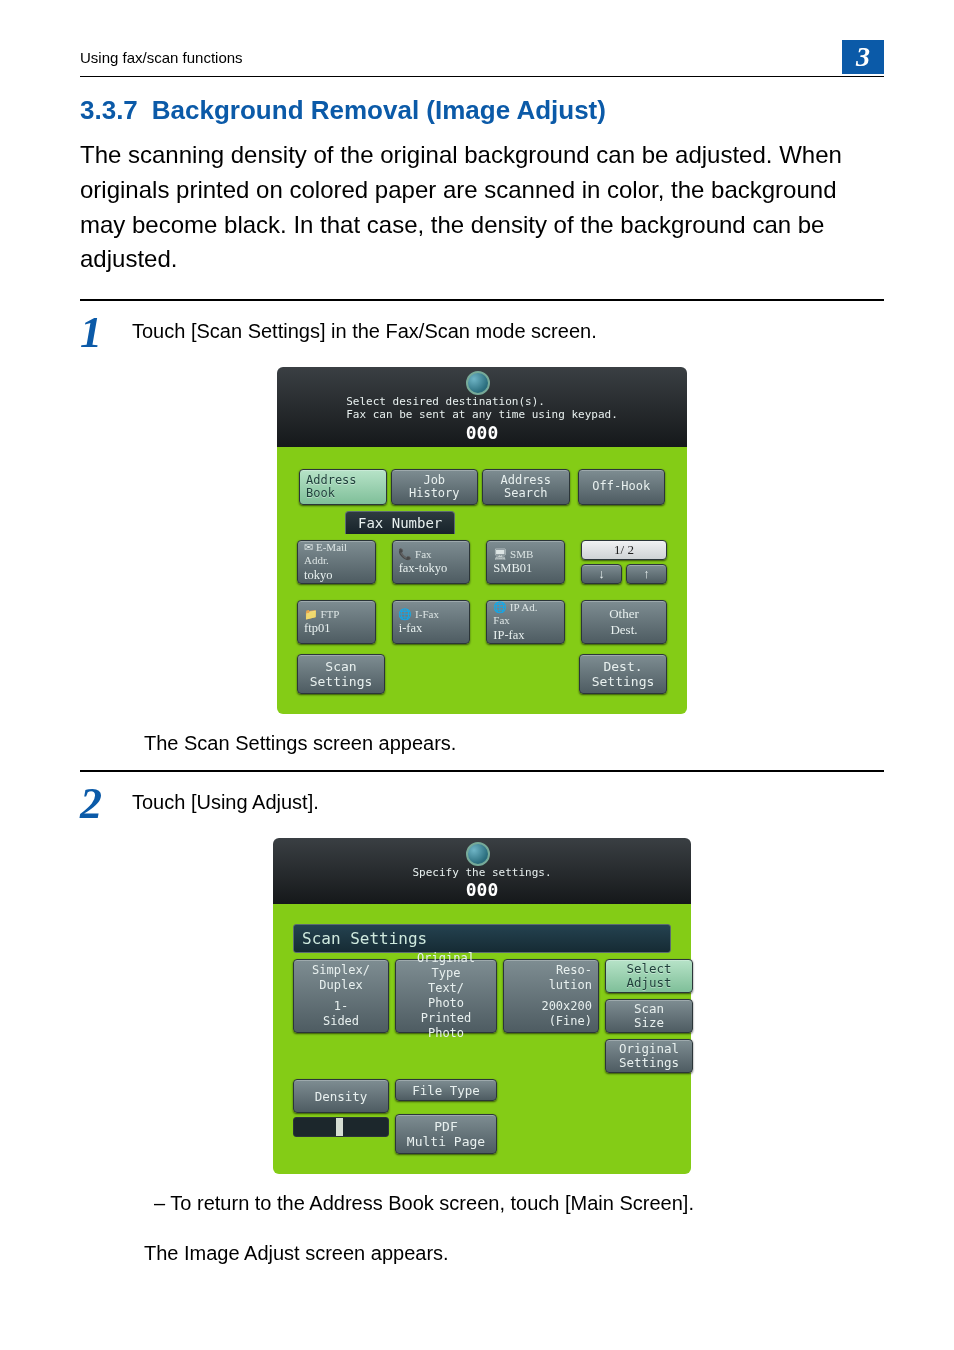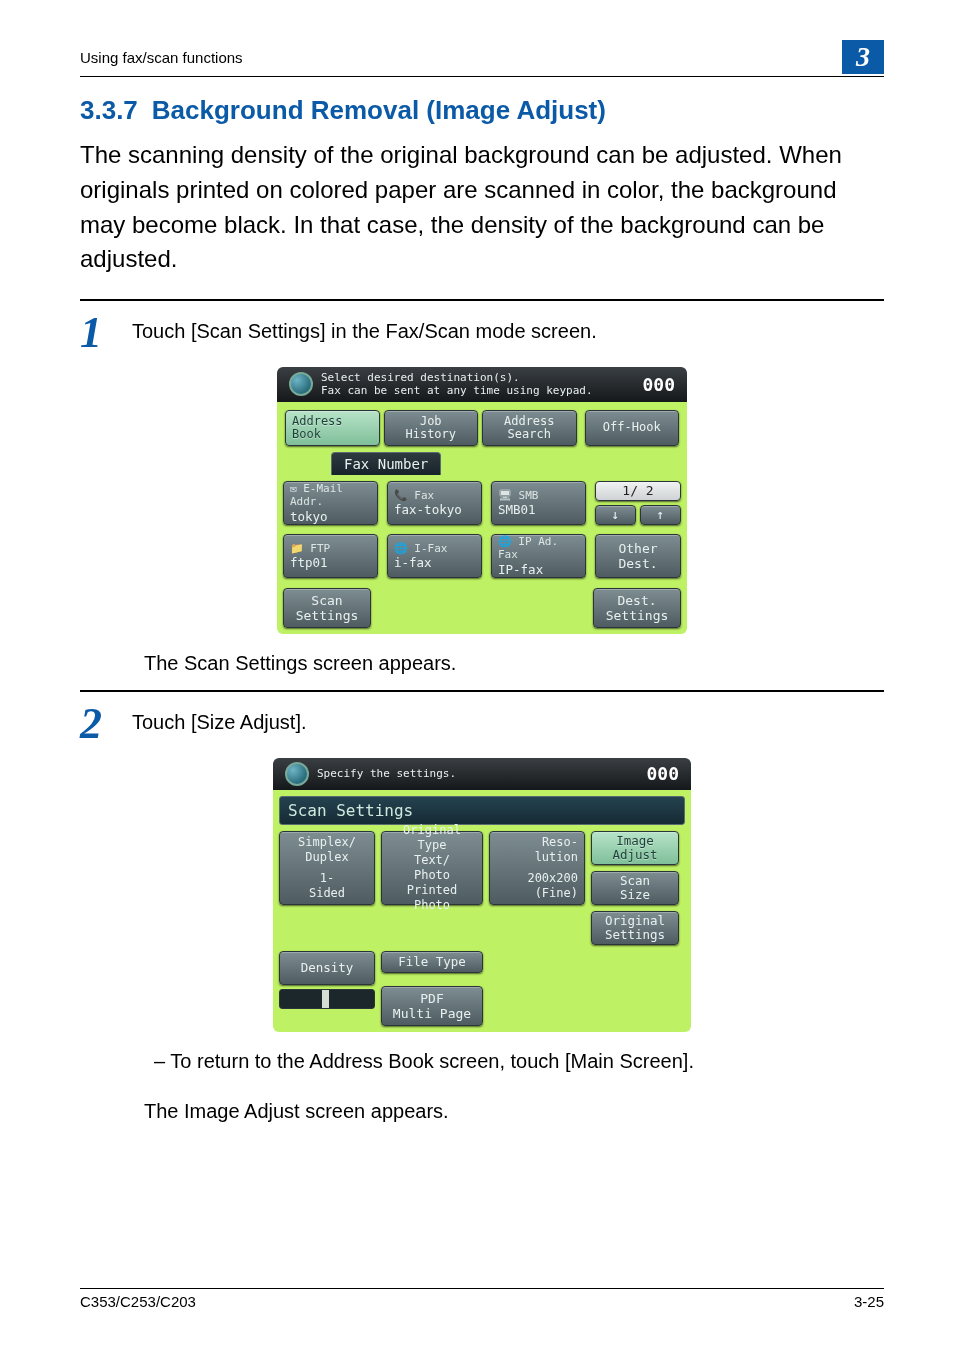--- a/index.html
+++ b/index.html
@@ -90,36 +90,37 @@
     margin: 12px auto 0 auto;
     border-radius: 4px;
     font-family: "Lucida Console", Monaco, monospace;
     font-size: 13px;
     color: #e8f0ef;
   }
   .panel-header {
     background: linear-gradient(#3a3f43,#15181a);
     display: flex;
     align-items: center;
-    padding: 4px 12px;
+    padding: 4px 0;
     border-top-left-radius: 6px;
     border-top-right-radius: 6px;
+    flex-direction: column;
   }
   .panel-header .globe {
     width: 20px; height: 20px;
     background: radial-gradient(circle at 30% 30%, #6fb5c6 0%, #2a6d7d 70%);
     border-radius: 50%;
     border: 2px solid #7a9;
     margin-right: 8px;
   }
   .panel-header .hdr-text { font-size: 11px; line-height: 1.2; flex:1; }
   .panel-header .counter { font-size: 18px; font-weight: bold; color:#fff; }
   .panel-body {
-    background: #bef264;
-    padding: 6px;
+    background: #84cc16;
+    padding: 20px;
     border-bottom-left-radius: 6px;
     border-bottom-right-radius: 6px;
   }
   .btn3d {
     background: linear-gradient(#7e8d92,#4e5c62);
     border: 1px solid #2b3539;
     border-radius: 4px;
     box-shadow: inset 0 1px 0 rgba(255,255,255,.25), 0 1px 2px rgba(0,0,0,.6);
     color: #e8f0ef;
     text-align: center;
@@ -147,21 +148,21 @@
     padding: 3px 12px;
     display: inline-block;
     font-size: 14px;
   }
 
   
   .panel1 { width: 410px; }
   .tabs-row { display:flex; gap:4px; padding: 2px 2px 0 2px; align-items:stretch; }
   .tabs-row .btn3d { flex:1; font-size:12px; line-height:1.1; min-height:28px;}
   .offhook { width: 90px; margin-left:4px; }
-  .dest-grid { display:grid; grid-template-columns: repeat(3, 1fr) 86px; gap:9px; margin-top:6px;}
+  .dest-grid { display:grid; grid-template-columns: repeat(3, 1fr) 86px; gap:16px; margin-top:6px;font-family:Liberation Serif, serif;}
   .dest-btn { height:44px; text-align:left; font-size:12.5px; line-height:1.2; padding:4px 6px; align-items:flex-start;}
   .dest-btn .icon { font-size:11px; opacity:.9;}
   .pager { display:flex; flex-direction:column; gap:4px; }
   .pager .pg { height:20px; font-size:13px; color:#222;}
   .pager .arrows { display:flex; gap:4px;}
   .pager .arrows .btn3d{ flex:1; height:20px; padding:0;}
   .bottom-row { display:flex; gap:6px; margin-top:10px;}
   .bottom-row .btn3d { width:88px; height:40px; font-size:13px;}
   .spacer { flex:1; }
 
@@ -303,21 +304,21 @@
         </div>
       </div>
     </div>
 
     <p class="sub-text">The Scan Settings screen appears.</p>
   </div>
 
   <div class="step-block">
     <div class="step-row">
       <div class="step-num">2</div>
-      <div class="step-text">Touch [Size Adjust].</div>
+      <div class="step-text">Touch [Using Adjust].</div>
     </div>
 
     <div class="panel panel2">
       <div class="panel-header">
         <div class="globe"></div>
         <div class="hdr-text">Specify the settings.</div>
         <div class="counter">000</div>
       </div>
       <div class="panel-body">
         <div class="ss-title">Scan Settings</div>
@@ -337,21 +338,21 @@
             <span style="white-space:pre-line;">Printed
 Photo</span>
           </div>
           <div class="btn3d tallbtn" style="white-space:pre-line;text-align:right;">
             <span style="white-space:pre-line;">Reso-
 lution</span>
             <span style="white-space:pre-line;margin-top:6px;">200x200
 (Fine)</span>
           </div>
           <div class="right-col">
-            <div class="btn3d sel" style="white-space:pre-line;">Image
+            <div class="btn3d sel" style="white-space:pre-line;">Select
 Adjust</div>
             <div class="btn3d" style="white-space:pre-line;">Scan
 Size</div>
             <div class="btn3d" style="white-space:pre-line;">Original
 Settings</div>
           </div>
 
           <div>
             <div class="btn3d midbtn">Density</div>
             <div class="density-ind"></div>
@@ -365,18 +366,14 @@
             <div></div>
         </div>
 
       </div>
     </div>
 
     <p class="sub-text"><span class="sub-bullet">To return to the Address Book screen, touch [Main Screen].</span></p>
     <p class="sub-text" style="margin-top:20px;">The Image Adjust screen appears.</p>
   </div>
 
-  <div class="footer">
-    <span>C353/C253/C203</span>
-    <span>3-25</span>
-  </div>
 
 </div>
 
 </body></html>

